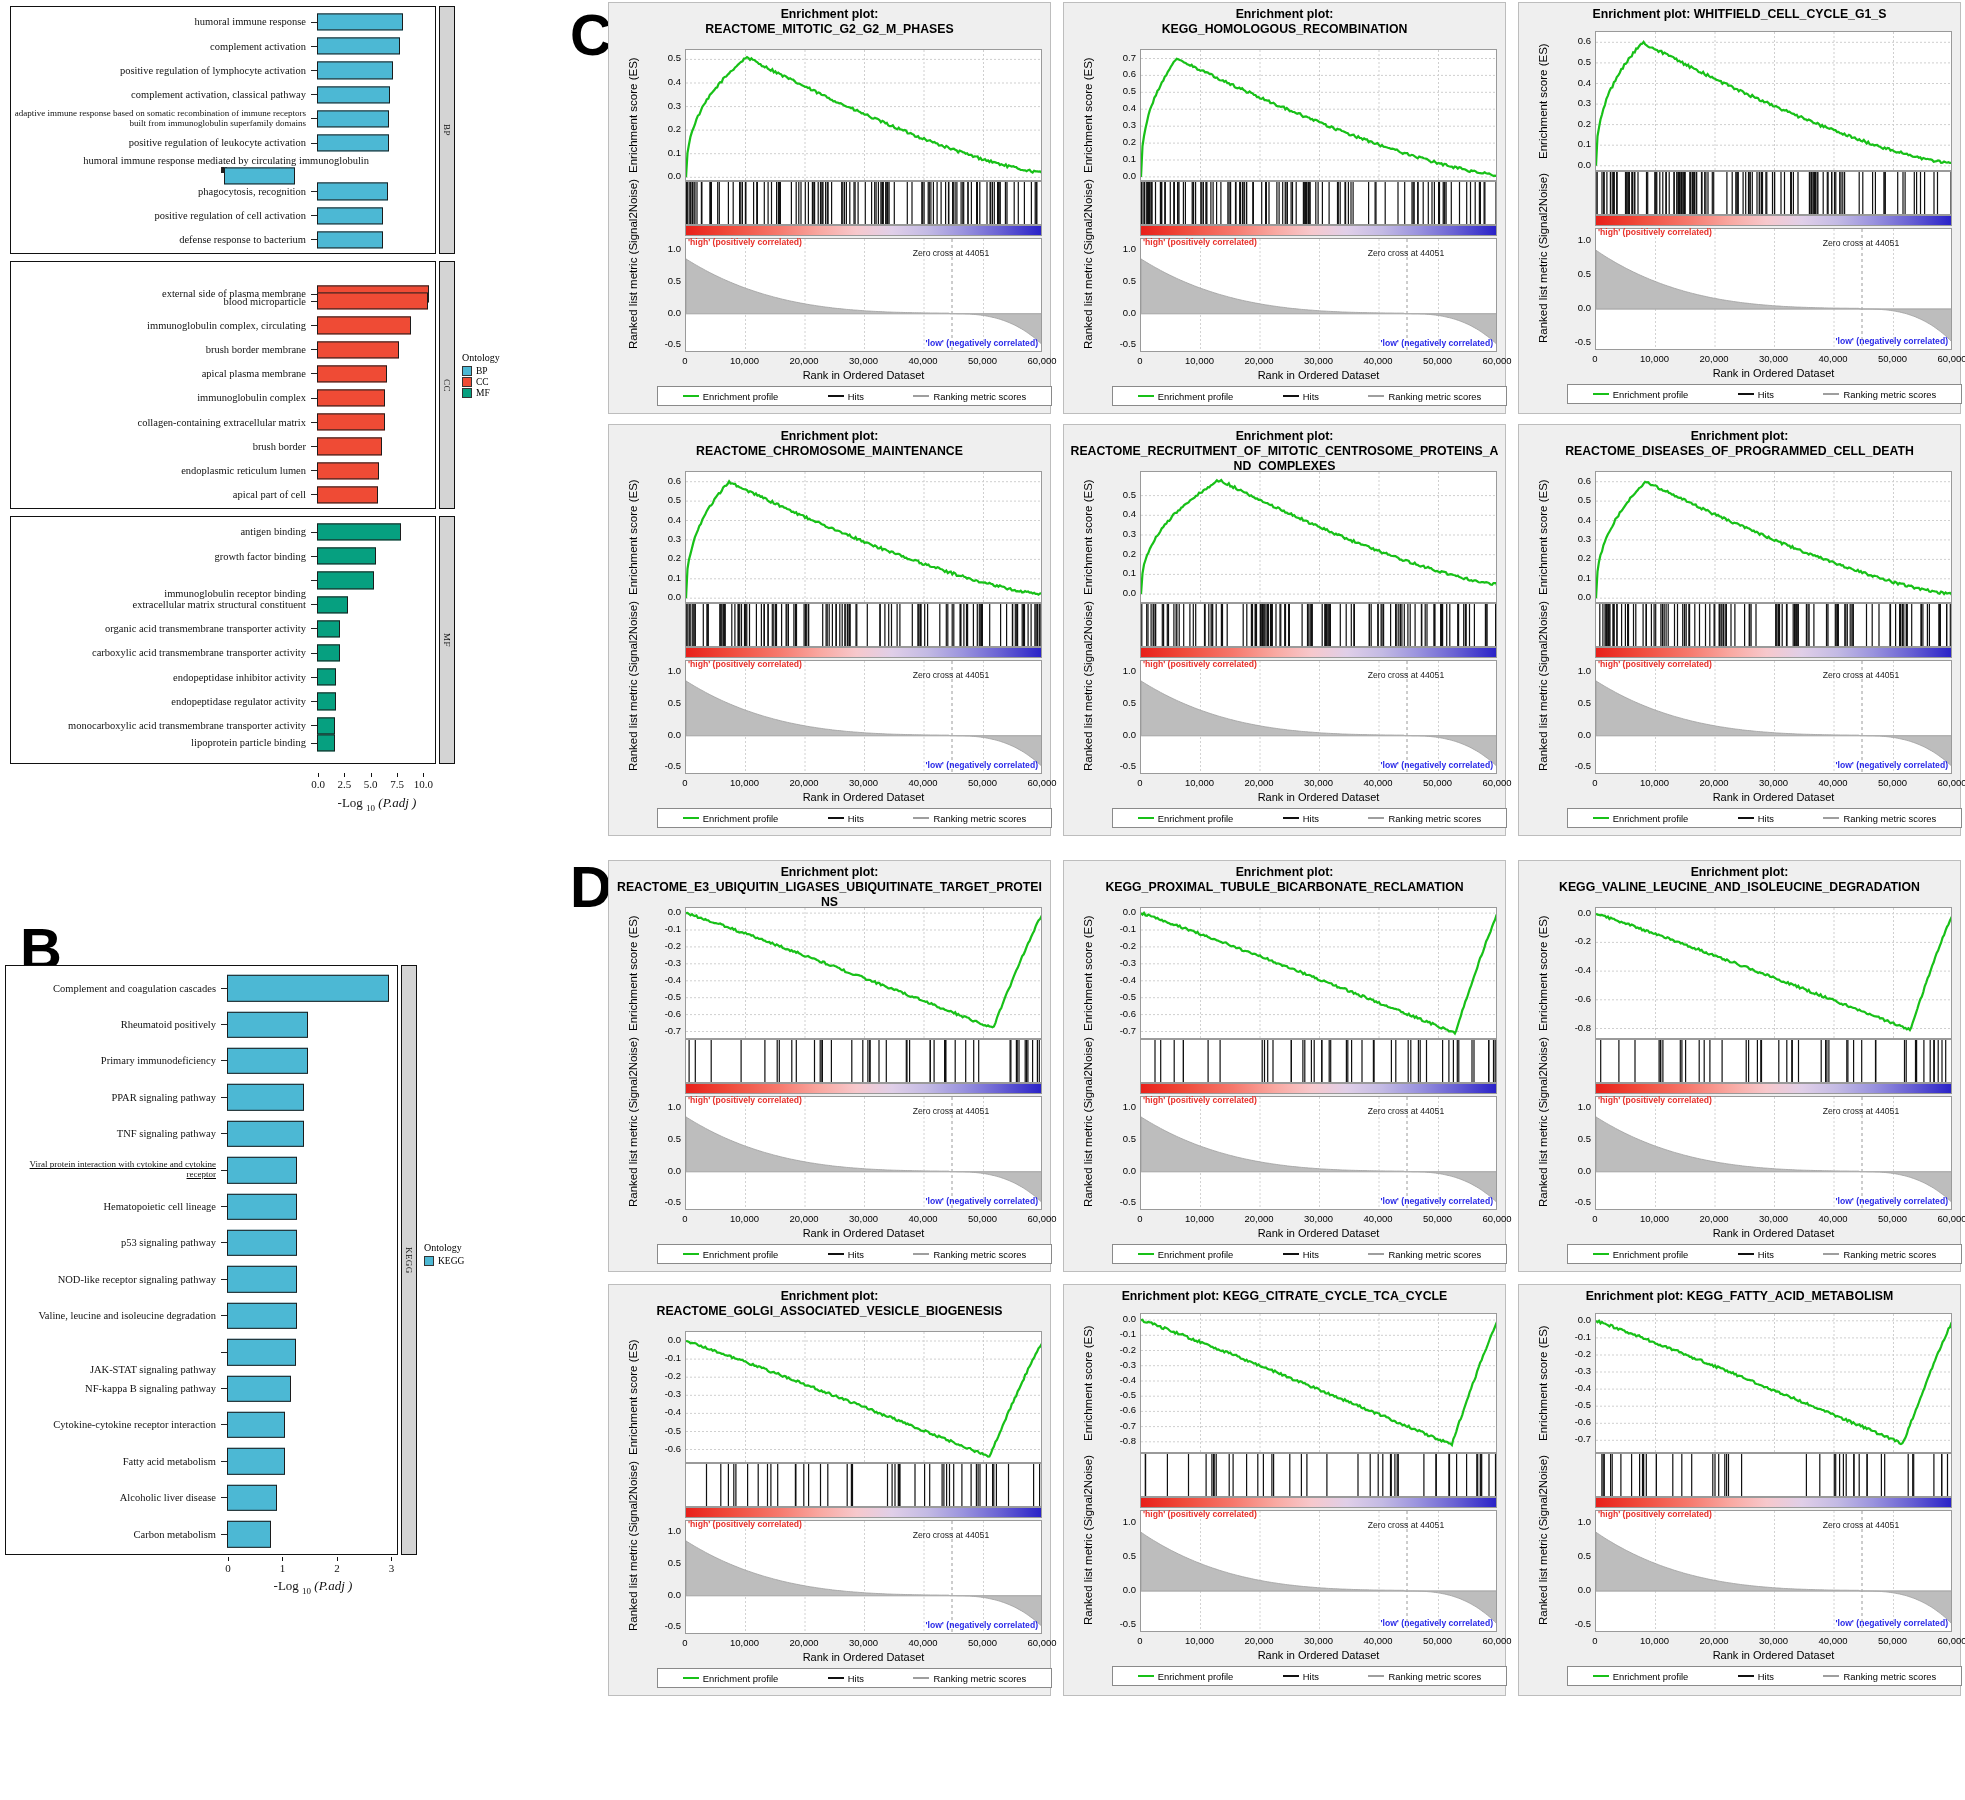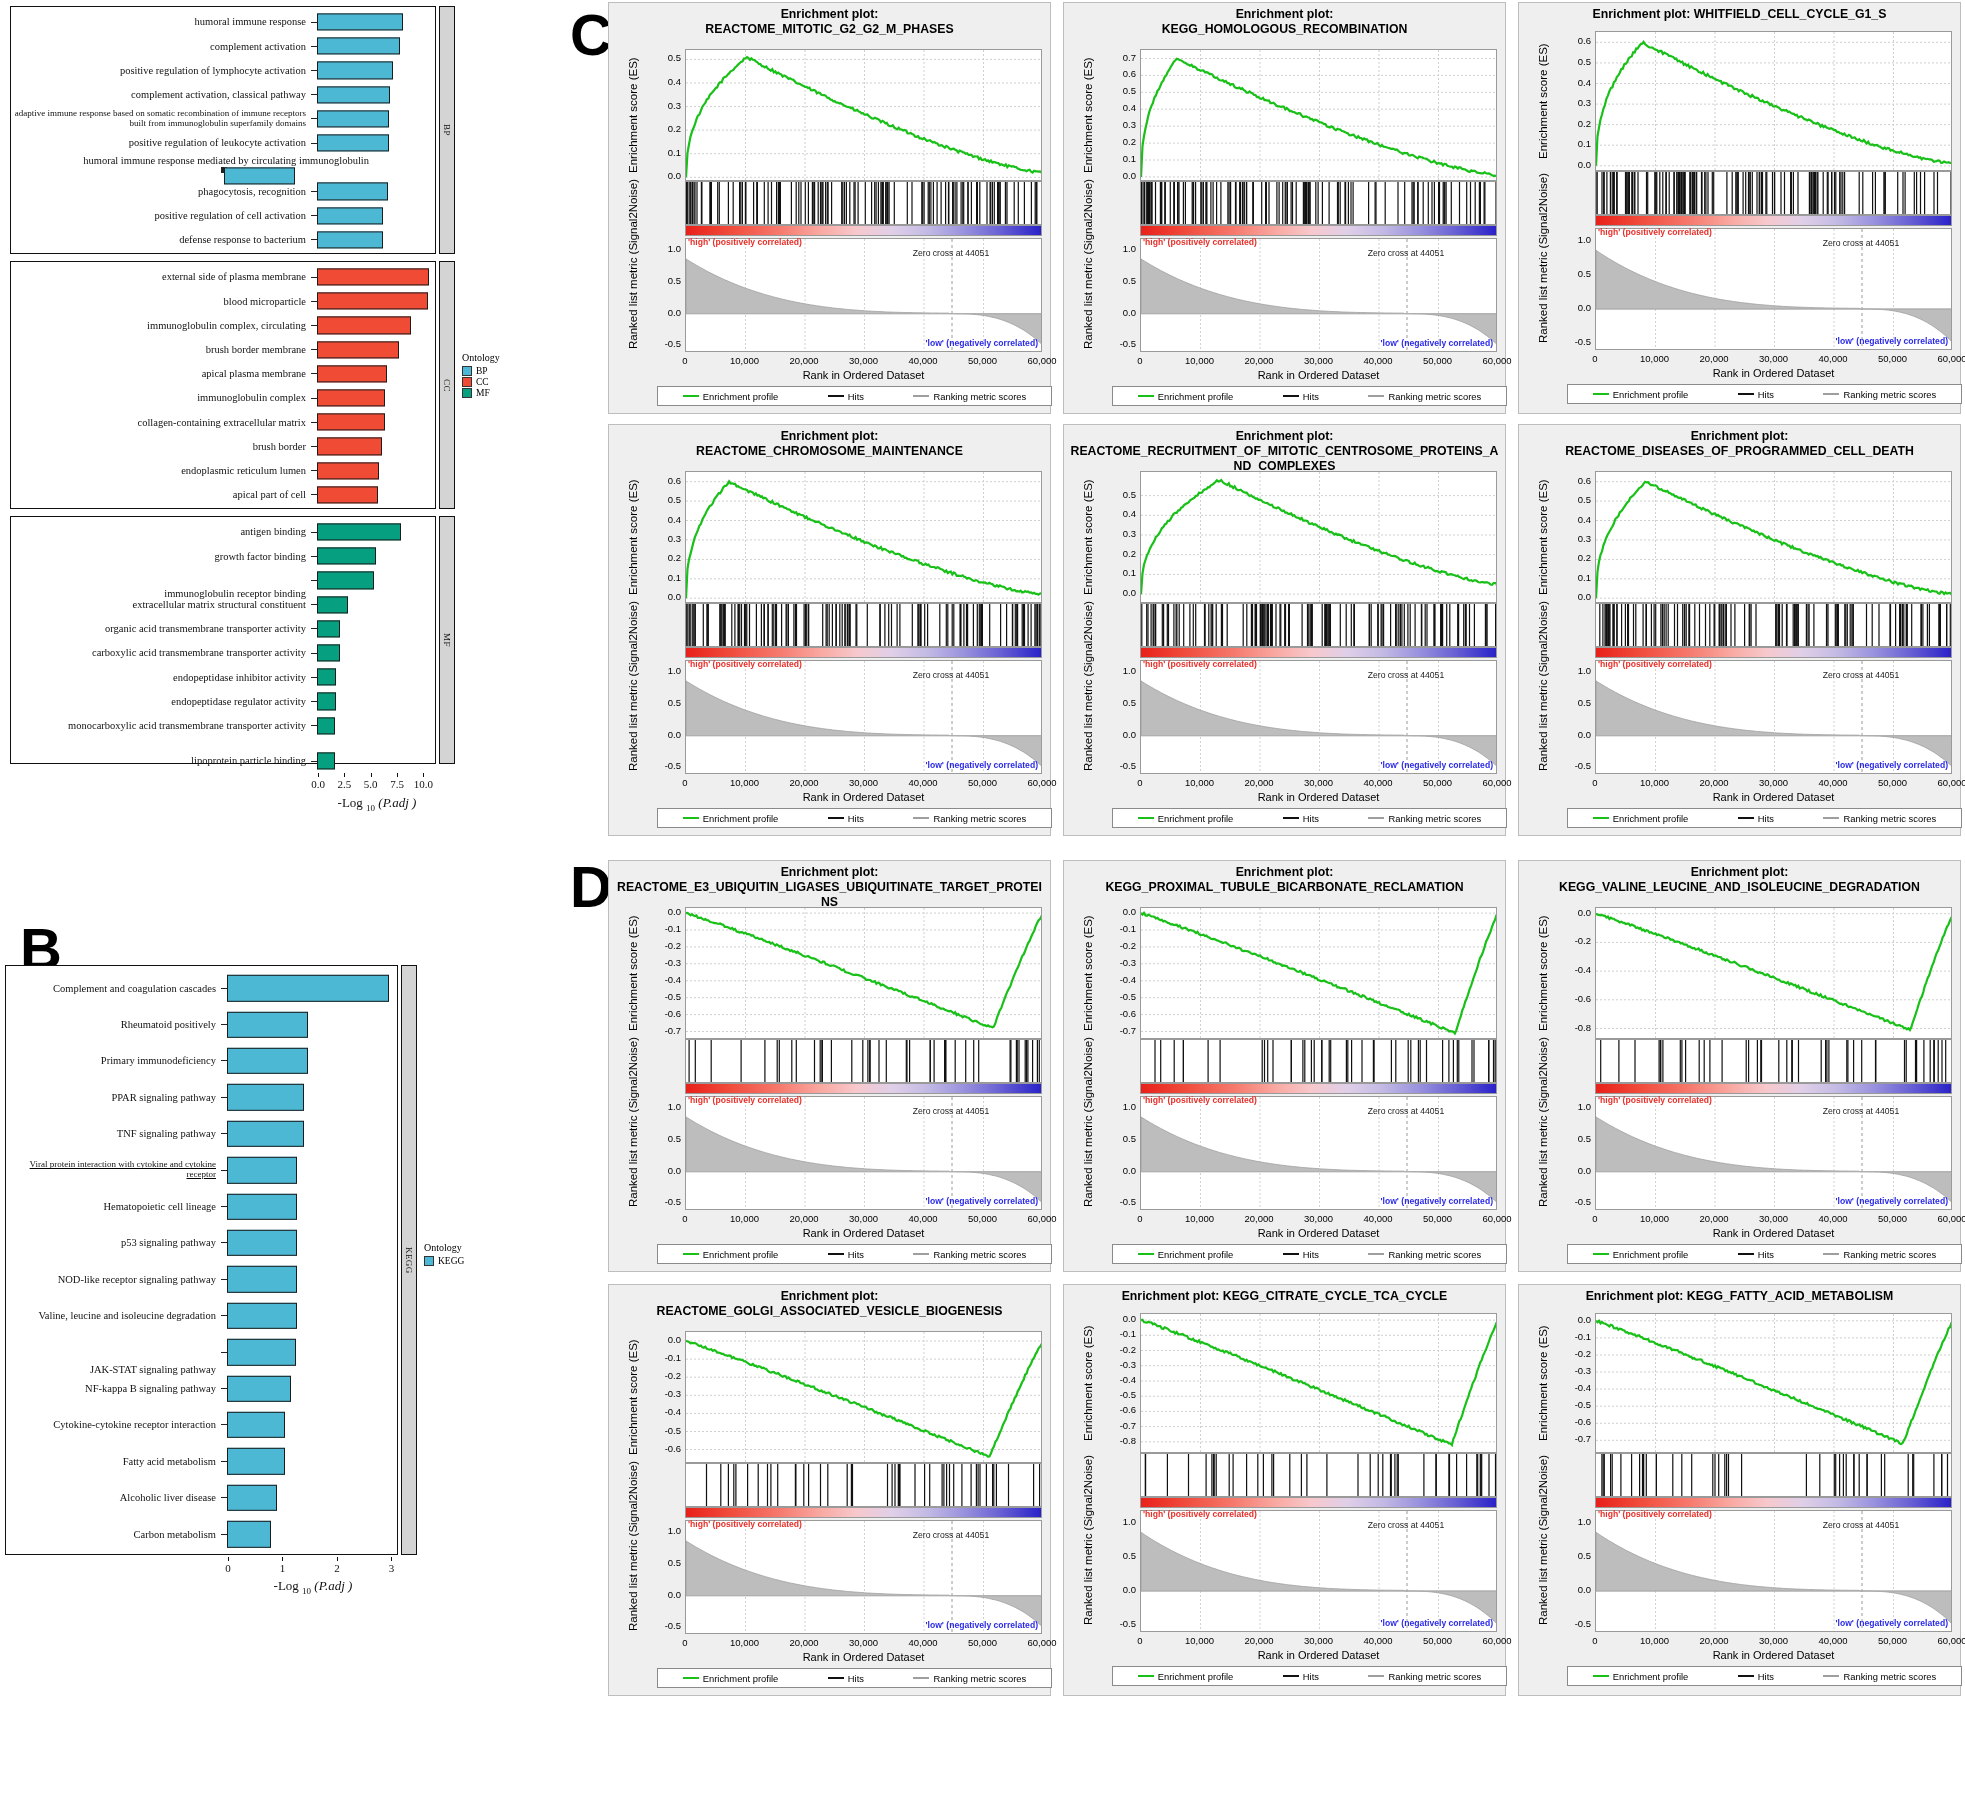--- a/index.html
+++ b/index.html
@@ -150,21 +150,21 @@
         <div class="go-tick"></div>
         <div class="go-bararea">
           <div class="go-bar" title="6.3" style="width: 66.375px; height: 17.2px; background: rgb(76, 184, 212);"></div>
         </div>
       </div>
     </div>
     <div class="go-strip" style="left: 439px; top: 6px; width: 16px; height: 248px;">
       <span>BP</span>
     </div>
     <div class="go-group" style="position: absolute; left: 10px; top: 261px; width: 426px; height: 248px;">
-      <div class="go-row" style="position: absolute; left: 0px; top: 3px; width: 426px; height: 24.2px;">
+      <div class="go-row" style="position: absolute; left: 0px; top: 20px; width: 426px; height: 24.2px;">
         <div class="go-label" style="width: 300px;">external side of plasma membrane</div>
         <div class="go-tick"></div>
         <div class="go-bararea">
           <div class="go-bar" title="10.6" style="width: 111.679px; height: 17.2px; background: rgb(239, 75, 53);"></div>
         </div>
       </div>
       <div class="go-row" style="position: absolute; left: 0px; top: 27.2px; width: 426px; height: 24.2px;">
         <div class="go-label" style="width: 300px;">blood microparticle</div>
         <div class="go-tick"></div>
         <div class="go-bararea">
@@ -288,21 +288,21 @@
           <div class="go-bar" title="1.8" style="width: 18.9643px; height: 17.2px; background: rgb(6, 160, 128);"></div>
         </div>
       </div>
       <div class="go-row" style="position: absolute; left: 0px; top: 196.6px; width: 426px; height: 24.2px;">
         <div class="go-label" style="width: 300px;">monocarboxylic acid transmembrane transporter activity</div>
         <div class="go-tick"></div>
         <div class="go-bararea">
           <div class="go-bar" title="1.7" style="width: 17.9107px; height: 17.2px; background: rgb(6, 160, 128);"></div>
         </div>
       </div>
-      <div class="go-row" style="position: absolute; left: 0px; top: 232px; width: 426px; height: 24.2px;">
+      <div class="go-row" style="position: absolute; left: 0px; top: 214px; width: 426px; height: 24.2px;">
         <div class="go-label" style="width: 300px;">lipoprotein particle binding</div>
         <div class="go-tick"></div>
         <div class="go-bararea">
           <div class="go-bar" title="1.7" style="width: 17.9107px; height: 17.2px; background: rgb(6, 160, 128);"></div>
         </div>
       </div>
     </div>
     <div class="go-strip" style="left: 439px; top: 516px; width: 16px; height: 248px;">
       <span>MF</span>
     </div>

